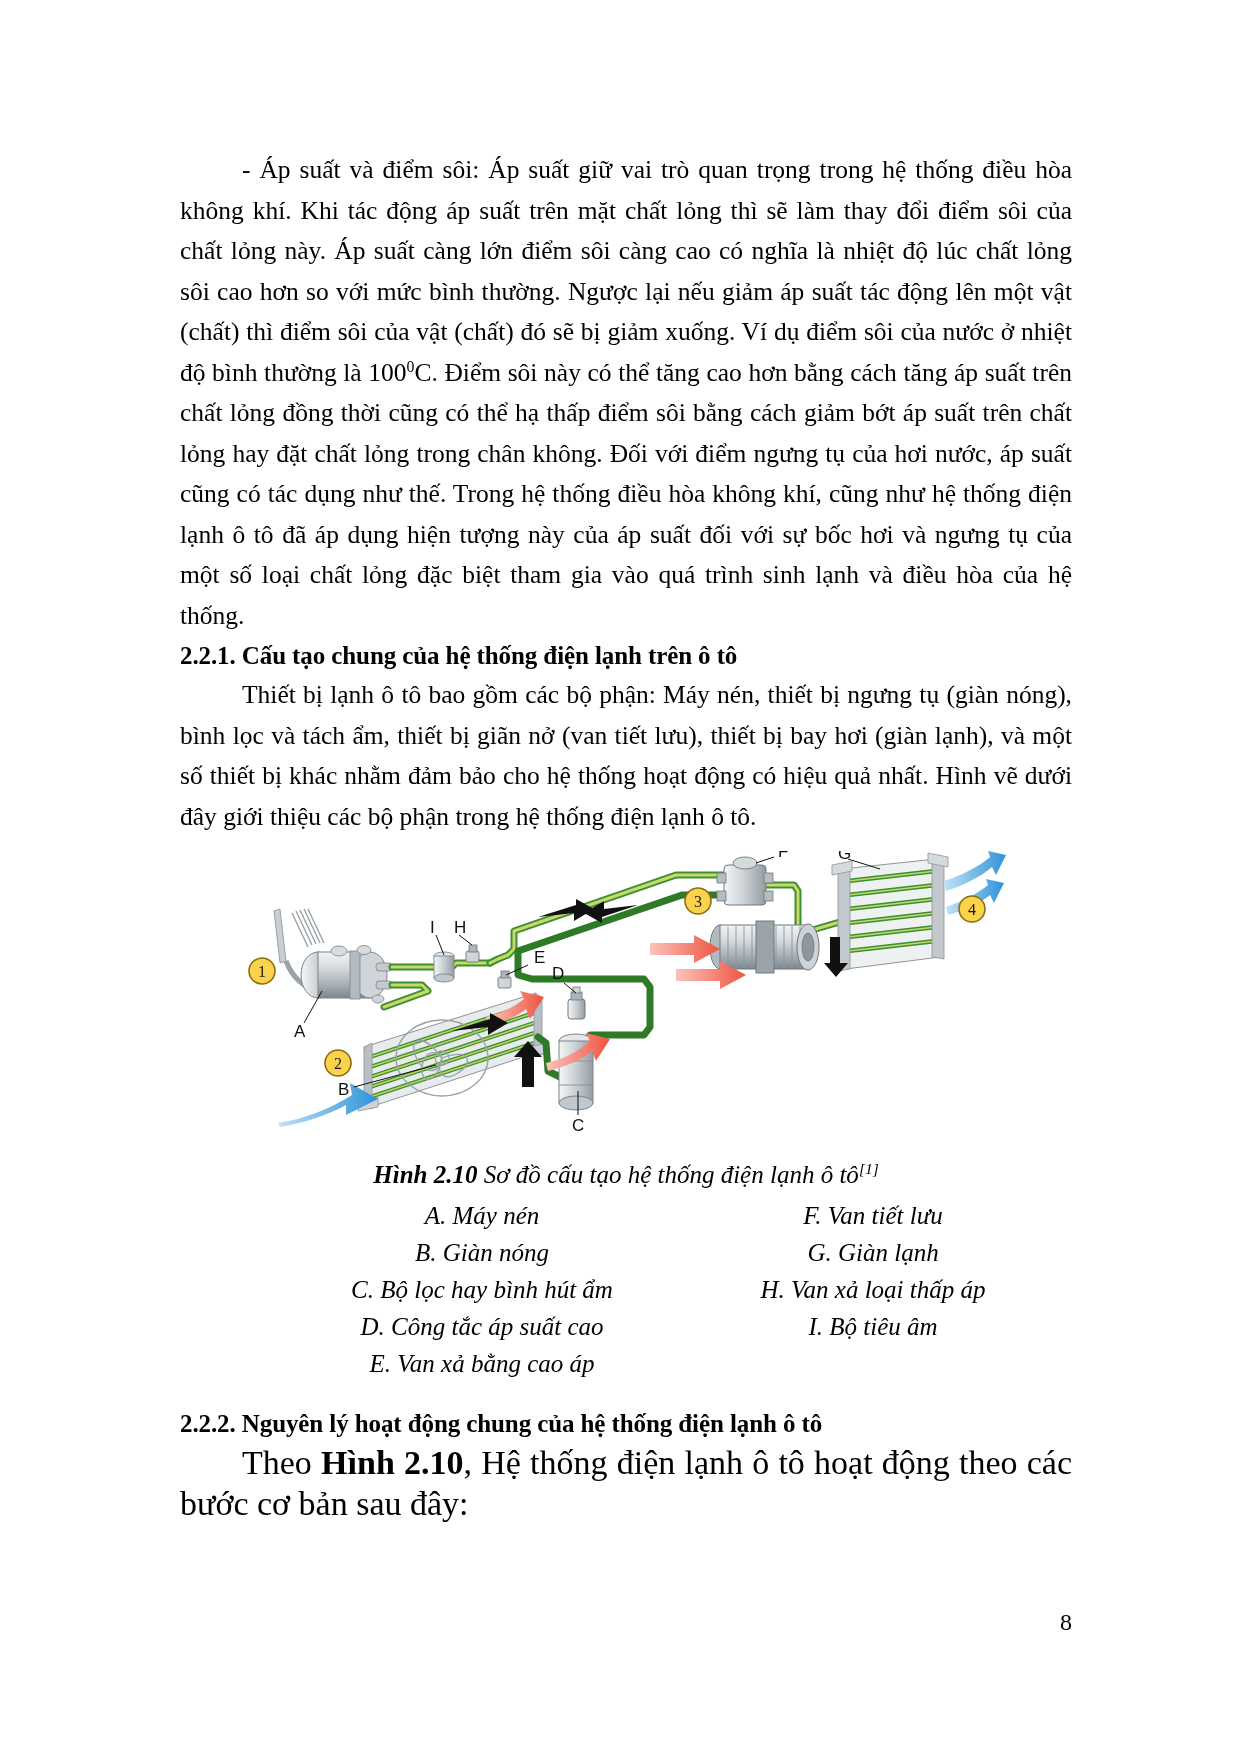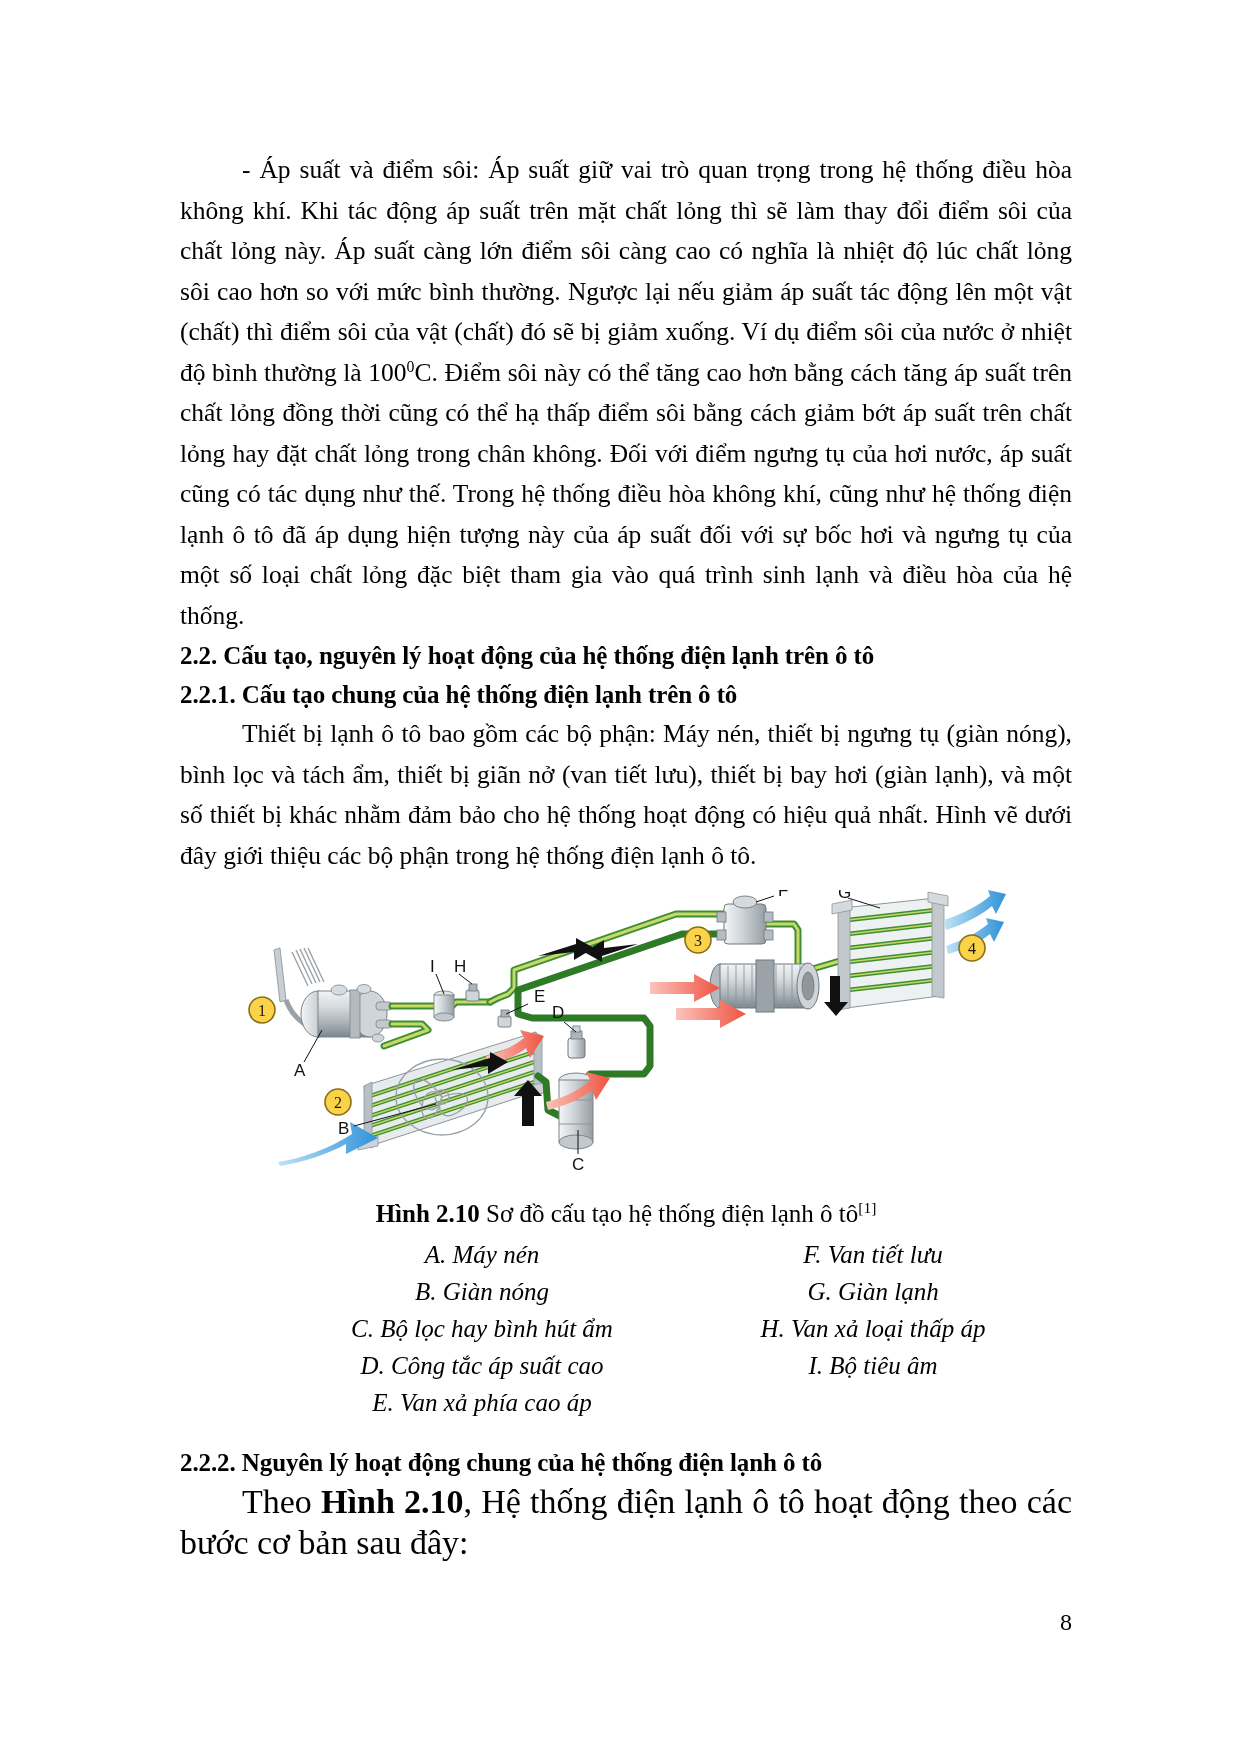--- a/index.html
+++ b/index.html
@@ -51,20 +51,21 @@
   .figure-wrap {
     margin: 14px 0 0 0;
     text-align: center;
   }
   .figure-svg {
     display: block;
     margin: 0 auto;
   }
   .fig-caption {
     text-align: center;
+    font-style: italic;
     font-size: 25px;
     line-height: 36px;
     margin: 6px 0 0 0;
   }
   .fig-caption .bold {
     font-weight: bold;
   }
   .fig-caption sup {
     font-size: 0.62em;
     vertical-align: super;
@@ -109,21 +110,20 @@
     font-family: "Liberation Serif", "DejaVu Serif", serif;
   }
 </style>
 </head>
 <body>
 
 <div class="page">
 
   <p class="body-text"><span class="indent"></span><span>- Áp suất và điểm sôi: Áp suất giữ vai trò quan trọng trong hệ thống điều hòa không khí. Khi tác động áp suất trên mặt chất lỏng thì sẽ làm thay đổi điểm sôi của chất lỏng này. Áp suất càng lớn điểm sôi càng cao có nghĩa là nhiệt độ lúc chất lỏng sôi cao hơn so với mức bình thường. Ngược lại nếu giảm áp suất tác động lên một vật (chất) thì điểm sôi của vật (chất) đó sẽ bị giảm xuống. Ví dụ điểm sôi của nước ở nhiệt độ bình thường là 100</span><sup class="deg">0</sup><span>C. Điểm sôi này có thể tăng cao hơn bằng cách tăng áp suất trên chất lỏng đồng thời cũng có thể hạ thấp điểm sôi bằng cách giảm bớt áp suất trên chất lỏng hay đặt chất lỏng trong chân không. Đối với điểm ngưng tụ của hơi nước, áp suất cũng có tác dụng như thế. Trong hệ thống điều hòa không khí, cũng như hệ thống điện lạnh ô tô đã áp dụng hiện tượng này của áp suất đối với sự bốc hơi và ngưng tụ của một số loại chất lỏng đặc biệt tham gia vào quá trình sinh lạnh và điều hòa của hệ thống.</span></p>
 
-  <h2 class="sec-heading">2.2. Cấu tạo, nguyên lý hoạt động của hệ thống điện lạnh trên ô tô</h2>
 
   <h2 class="sec-heading">2.2.1. Cấu tạo chung của hệ thống điện lạnh trên ô tô</h2>
 
   <p class="body-text"><span class="indent"></span><span>Thiết bị lạnh ô tô bao gồm các bộ phận: Máy nén, thiết bị ngưng tụ (giàn nóng), bình lọc và tách ẩm, thiết bị giãn nở (van tiết lưu), thiết bị bay hơi (giàn lạnh), và một số thiết bị khác nhằm đảm bảo cho hệ thống hoạt động có hiệu quả nhất. Hình vẽ dưới đây giới thiệu các bộ phận trong hệ thống điện lạnh ô tô.</span></p>
 
   <div class="figure-wrap">
     <svg class="figure-svg" width="760" height="300" viewBox="0 0 760 300">
       <defs>
         <linearGradient id="metalH" x1="0" y1="0" x2="0" y2="1">
           <stop offset="0%" stop-color="#f2f4f5"></stop>
@@ -379,21 +379,21 @@
       </div>
       <div class="legend-row">
         <div class="legend-col-left">C. Bộ lọc hay bình hút ẩm</div>
         <div class="legend-col-right">H. Van xả loại thấp áp</div>
       </div>
       <div class="legend-row">
         <div class="legend-col-left">D. Công tắc áp suất cao</div>
         <div class="legend-col-right">I. Bộ tiêu âm</div>
       </div>
       <div class="legend-row">
-        <div class="legend-col-left">E. Van xả phía cao áp</div>
+        <div class="legend-col-left">E. Van xả bằng cao áp</div>
         <div class="legend-col-right"></div>
       </div>
     </div>
   </div>
 
   <h2 class="sec-heading" style="margin-top:22px;">2.2.2. Nguyên lý hoạt động chung của hệ thống điện lạnh ô tô</h2>
 
   <p class="tail-text"><span class="indent"></span><span>Theo </span><b>Hình 2.10</b><span>, Hệ thống điện lạnh ô tô hoạt động theo các bước cơ bản sau đây:</span></p>
 
   <div class="page-number">8</div>

